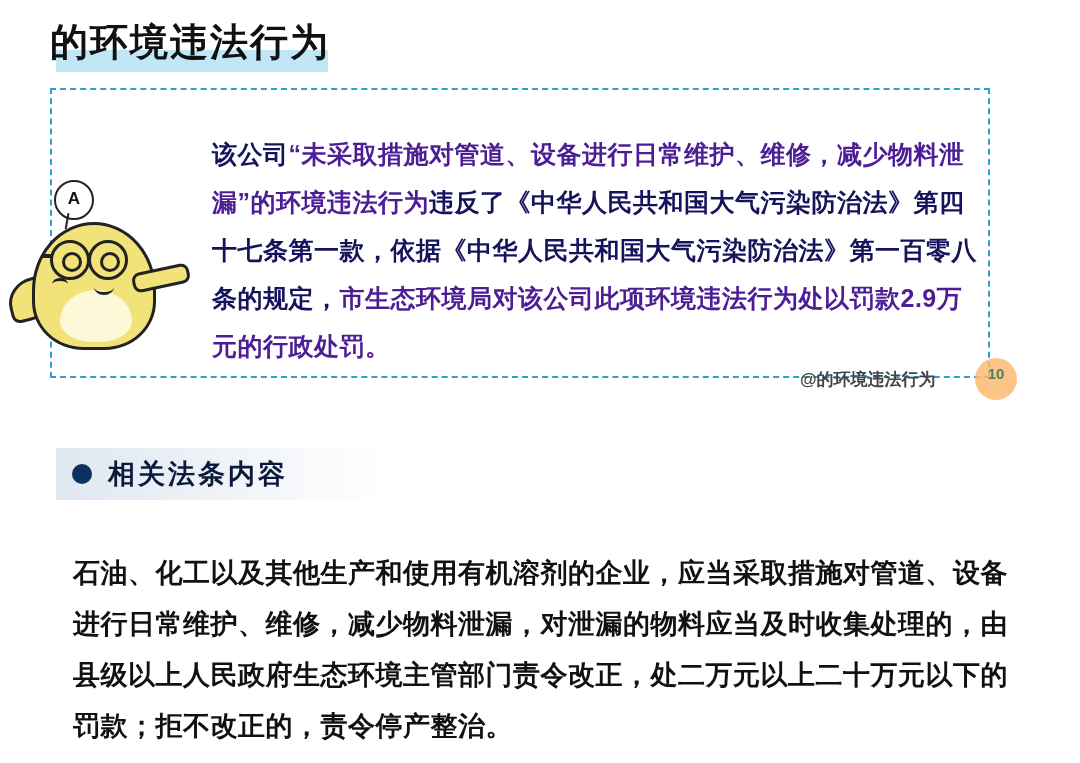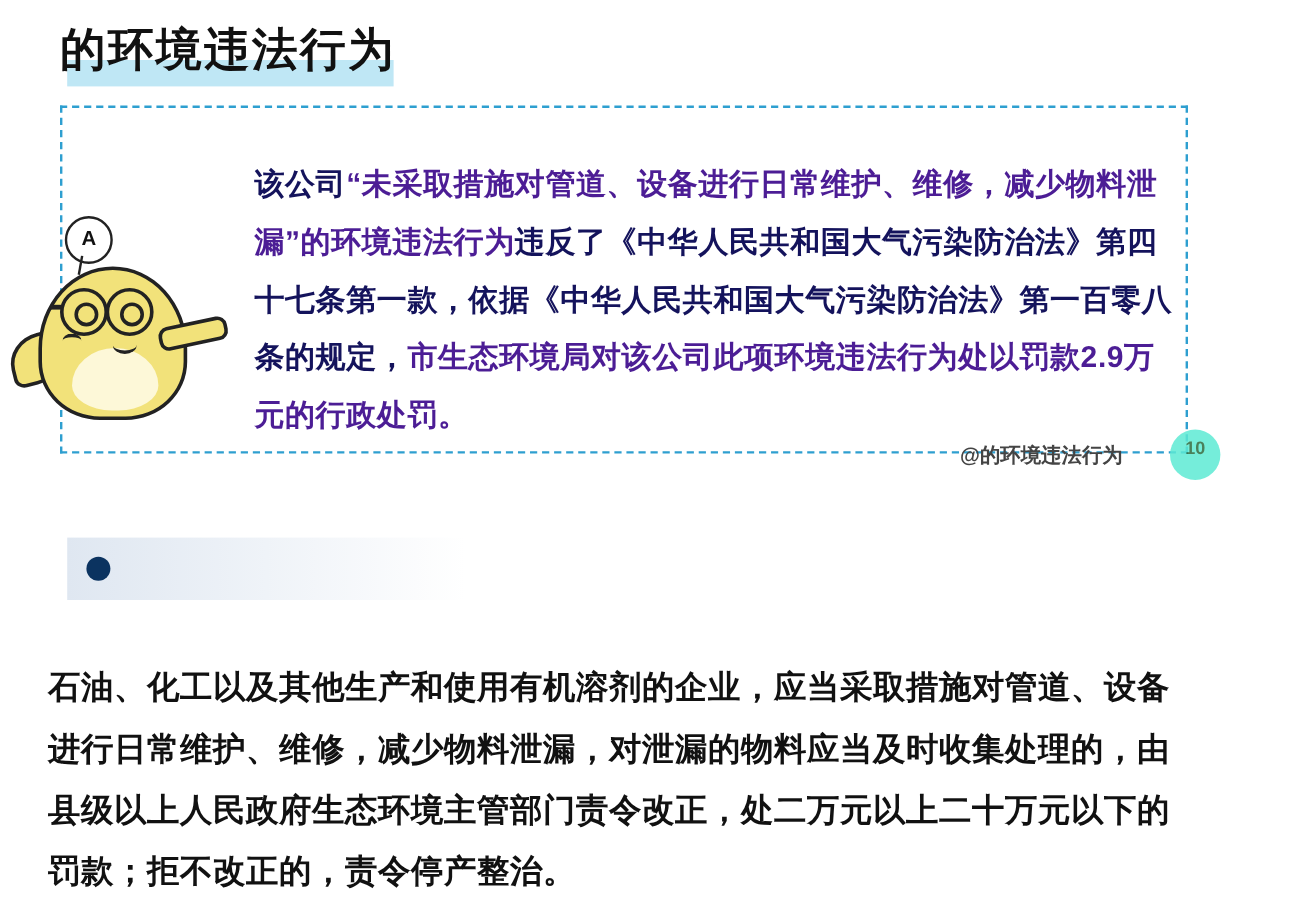--- a/index.html
+++ b/index.html
@@ -197,21 +197,21 @@
     color: #444444;
     font-weight: bold;
   }
   .stamp {
     position: absolute;
     left: 975px;
     top: 358px;
     width: 42px;
     height: 42px;
     border-radius: 50%;
-    background: #5eead4;
+    background: #fdba74;
     color: #2b6b3f;
     font-size: 10px;
     line-height: 12px;
     text-align: center;
     padding-top: 9px;
     box-sizing: border-box;
     opacity: 0.85;
   }
   .stamp .big {
     font-size: 15px;
@@ -243,21 +243,21 @@
   .section-head .label {
     font-size: 27px;
     font-weight: bold;
     color: #0b1a3a;
     letter-spacing: 3px;
   }
 
   
   .body-text {
     position: absolute;
-    left: 40px;
+    left: 73px;
     top: 548px;
     width: 960px;
     font-size: 27px;
     line-height: 51px;
     font-weight: bold;
     color: #111111;
     letter-spacing: 0.5px;
   }
 </style>
 </head>
@@ -290,15 +290,16 @@
 
 <div class="para" id="case-paragraph"><span>该公司</span><span class="red">“未采取措施对管道、设备进行日常维护、维修，减少物料泄漏”的环境违法行为</span><span>违反了《中华人民共和国大气污染防治法》第四十七条第一款，依据《中华人民共和国大气污染防治法》第一百零八条的规定，</span><span class="red">市生态环境局对该公司此项环境违法行为处以罚款2.9万元的行政处罚。</span></div>
 
 <div class="credit">@的环境违法行为</div>
 <div class="stamp">
   <span class="big">10</span>
 </div>
 
 <div class="section-head">
   <span class="bullet"></span>
+  <span class="label">相关法条内容</span>
 </div>
 
 <div class="body-text">石油、化工以及其他生产和使用有机溶剂的企业，应当采取措施对管道、设备进行日常维护、维修，减少物料泄漏，对泄漏的物料应当及时收集处理的，由县级以上人民政府生态环境主管部门责令改正，处二万元以上二十万元以下的罚款；拒不改正的，责令停产整治。</div>
 
 </body></html>

